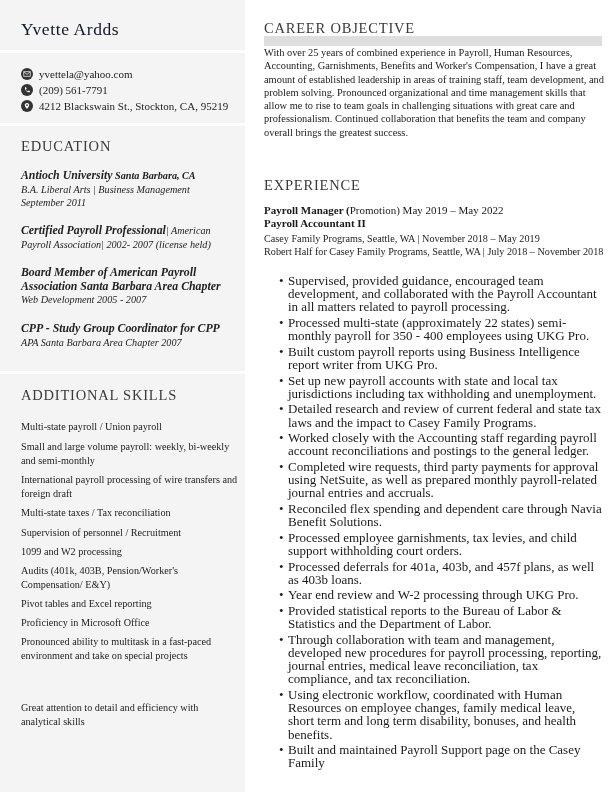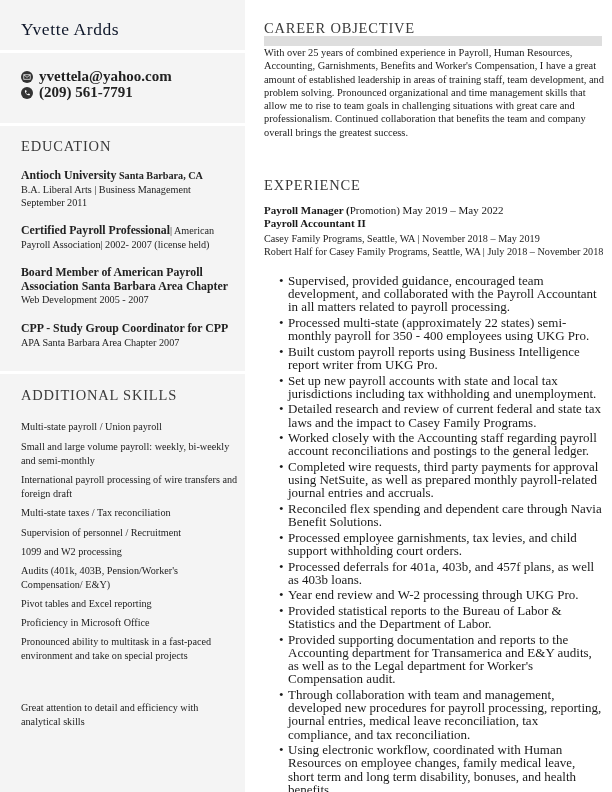--- a/index.html
+++ b/index.html
@@ -9,25 +9,25 @@
   }
   .sidebar { position:absolute; left:0; top:0; width:245px; height:792px; }
   .sb-block { position:absolute; left:0; width:245px; background:#f4f4f4; }
   .sb-name { top:0; height:50px; }
   .sb-contact { top:53px; height:70px; }
   .sb-edu { top:126px; height:245px; }
   .sb-skills { top:374px; height:418px; }
   .name {
     position:absolute; left:21px; top:19px; font-size:17.5px; letter-spacing:0.6px; color:#0f172a;
   }
-  .contact-row { position:absolute; left:21px; display:flex; align-items:center; font-size:15px; color:#222;font-weight:bold; }
+  .contact-row { position:absolute; left:21px; display:flex; align-items:center; font-size:11px; color:#222; }
   .contact-row .ic { width:12px; height:12px; border-radius:50%; background:#333; display:inline-flex; align-items:center; justify-content:center; margin-right:6px; }
   .contact-row .ic svg { width:8px; height:8px; }
   .sec-h { position:absolute; font-size:14.5px; color:#3a3a3a; letter-spacing:0.8px; }
-  .edu-item { position:absolute; left:21px; width:222px; font-size:10.2px; line-height:13.5px; color:#222; }
+  .edu-item { position:absolute; left:21px; width:222px; font-size:10.2px; line-height:13.5px; color:#222;font-style:italic; }
   .edu-item b.big { font-size:11.8px; }
   .skill { position:absolute; left:21px; width:218px; font-size:10.2px; line-height:13.6px; color:#222; }
   .obj-bar { position:absolute; left:264px; top:36px; width:338px; height:10px; background:#dedede; }
   .obj-text { position:absolute; left:264px; top:46px; width:345px; font-size:10.4px; line-height:13.3px; color:#1a1a1a; }
   .exp-h1 { position:absolute; left:264px; font-size:11px; color:#1a1a1a; }
   .exp-line { position:absolute; left:264px; width:340px; font-size:10.2px; line-height:13.3px; color:#222; }
   ul.bullets { position:absolute; left:272px; top:274px; width:330px; margin:0; padding:0; list-style:none; }
   ul.bullets li { font-size:13px; line-height:13.2px; padding-left:16px; text-indent:-9px; margin-bottom:2.4px; color:#1a1a1a; }
   ul.bullets li::before { content:"•"; display:inline-block; width:9px; text-indent:0; }
 </style>
@@ -51,20 +51,29 @@
     </span>
     <span>yvettela@yahoo.com</span>
   </div>
   <div class="contact-row" style="top:84px;text-align:right;">
     <span class="ic">
       <svg viewBox="0 0 10 10">
           <path d="M2.5 1.5 L4 1.5 L4.6 3.5 L3.6 4.3 C4.2 5.5 4.8 6.1 6 6.7 L6.8 5.7 L8.6 6.3 L8.6 7.9 C5 8.2 1.9 5 2.5 1.5 Z" fill="#fff"></path>
         </svg>
     </span>
     <span>(209) 561-7791</span>
+  </div>
+  <div class="contact-row" style="top:100px;">
+    <span class="ic">
+      <svg viewBox="0 0 10 10">
+          <path d="M5 1.2 C3.2 1.2 2.2 2.5 2.2 3.9 C2.2 5.8 5 8.8 5 8.8 C5 8.8 7.8 5.8 7.8 3.9 C7.8 2.5 6.8 1.2 5 1.2 Z" fill="#fff"></path>
+          <circle cx="5" cy="3.9" r="1.1" fill="#333"></circle>
+        </svg>
+    </span>
+    <span>4212 Blackswain St., Stockton, CA, 95219</span>
   </div>
 
   <div class="sec-h" style="left:21px; top:138px;">EDUCATION</div>
 
   <div class="edu-item" style="top:169px;">
     <b class="big">Antioch University</b><b> Santa Barbara, CA</b><br>
     <span>B.A. Liberal Arts | Business Management</span><br>
     <span>September 2011</span>
   </div>
 
@@ -118,17 +127,16 @@
   <li>Built custom payroll reports using Business Intelligence report writer from UKG Pro.</li>
   <li>Set up new payroll accounts with state and local tax jurisdictions including tax withholding and unemployment.</li>
   <li>Detailed research and review of current federal and state tax laws and the impact to Casey Family Programs.</li>
   <li>Worked closely with the Accounting staff regarding payroll account reconciliations and postings to the general ledger.</li>
   <li>Completed wire requests, third party payments for approval using NetSuite, as well as prepared monthly payroll-related journal entries and accruals.</li>
   <li>Reconciled flex spending and dependent care through Navia Benefit Solutions.</li>
   <li>Processed employee garnishments, tax levies, and child support withholding court orders.</li>
   <li>Processed deferrals for 401a, 403b, and 457f plans, as well as 403b loans.</li>
   <li>Year end review and W-2 processing through UKG Pro.</li>
   <li>Provided statistical reports to the Bureau of Labor &amp; Statistics and the Department of Labor.</li>
-  <li>Provided supporting documentation and reports to the Accounting department for Transamerica and E&amp;Y audits, as well as to the Legal department for Worker's Compensation audit.</li>
   <li>Through collaboration with team and management, developed new procedures for payroll processing, reporting, journal entries, medical leave reconciliation, tax compliance, and tax reconciliation.</li>
   <li>Using electronic workflow, coordinated with Human Resources on employee changes, family medical leave, short term and long term disability, bonuses, and health benefits.</li>
   <li>Built and maintained Payroll Support page on the Casey Family</li>
 </ul>
 
 </body></html>

